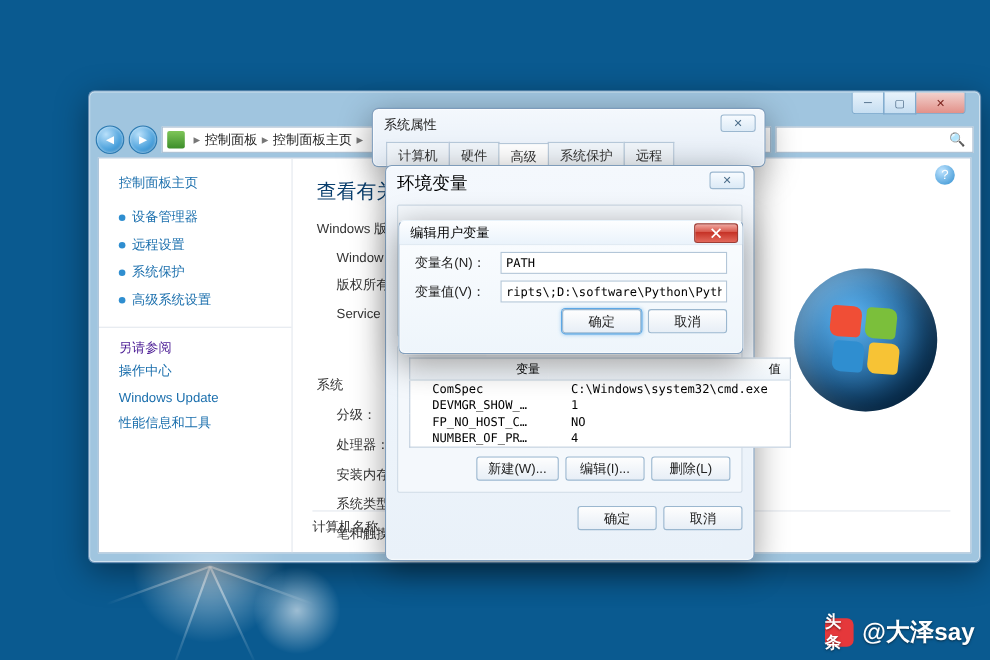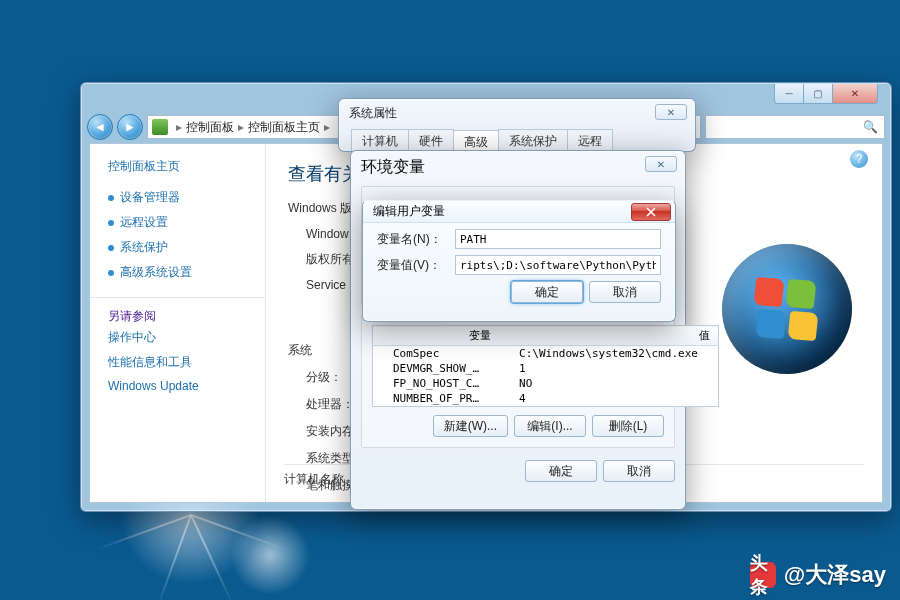--- a/index.html
+++ b/index.html
@@ -80,21 +80,21 @@
   #editvar { left:362px; top:200px; width:314px; height:122px; background:linear-gradient(#fbfdff,#eef5fb); padding:6px 10px 8px; border-top:1px solid #e8f3fb;}
   #editvar .titleline { height:22px; display:flex; align-items:center; justify-content:space-between; margin:-6px -10px 4px; padding:0 4px 0 10px; background:linear-gradient(#fdfeff,#eaf3fb); border-bottom:1px solid #d2e0ec; border-radius:6px 6px 0 0;}
   .closebtn-red { width:40px; height:18px; border:1px solid #9e3d35; border-radius:3px; background:linear-gradient(#f0a79f,#d65347 45%,#c63327 46%,#e2685b); display:flex; align-items:center; justify-content:center;}
   .closebtn-red svg { width:10px; height:10px;}
   .formrow { display:flex; align-items:center; margin:6px 4px; font-size:12px;}
   .formrow label { width:78px; color:#222;}
   .formrow input { flex:1; height:20px; border:1px solid #b3c6d8; padding:0 4px; font-family:Consolas,monospace; font-size:11px; background:#fff;}
   #editvar .btnrow { margin:4px 4px 0 0;}
 
   .watermark { position:absolute; right:14px; bottom:10px; color:#fff; font-size:22px; font-weight:bold; display:flex; align-items:center; gap:8px; text-shadow:0 1px 2px rgba(0,0,0,0.5);}
-  .wm-ic { width:26px; height:26px; background:#e5383b; border-radius:6px; display:flex; align-items:center; justify-content:center; color:#fff; font-size:18px;}
+  .wm-ic { width:26px; height:26px; background:#e5383b; border-radius:6px; display:flex; align-items:center; justify-content:center; color:#fff; font-size:15px;}
 </style>
 </head>
 <body>
 
 <div class="lensflare">
   <div class="ray" style="left:90px;top:60px;transform:rotate(20deg)"></div>
   <div class="ray" style="left:90px;top:60px;transform:rotate(-25deg)"></div>
   <div class="ray" style="left:90px;top:60px;transform:rotate(70deg)"></div>
   <div class="ray" style="left:90px;top:60px;transform:rotate(-70deg)"></div>
 </div>
@@ -140,24 +140,24 @@
       <div class="sidelink">
           <span class="bullet"></span>
           <span>高级系统设置</span>
         </div>
       <hr>
       <p class="muted">另请参阅</p>
       <div class="sidelink" style="color:#1b6fad">
           <span>操作中心</span>
         </div>
       <div class="sidelink">
+          <span>Windows Update</span>
+        </div>
+      <div class="sidelink">
           <span>性能信息和工具</span>
-        </div>
-      <div class="sidelink">
-          <span>Windows Update</span>
         </div>
     </div>
     <div class="main">
       <div class="helpq">?</div>
       <h2>查看有关计</h2>
       <p class="sec">Windows 版</p>
       <p class="sec indent">Window</p>
       <p class="sec indent">版权所有</p>
       <p class="sec indent">Service P</p>
       <div class="logo">

